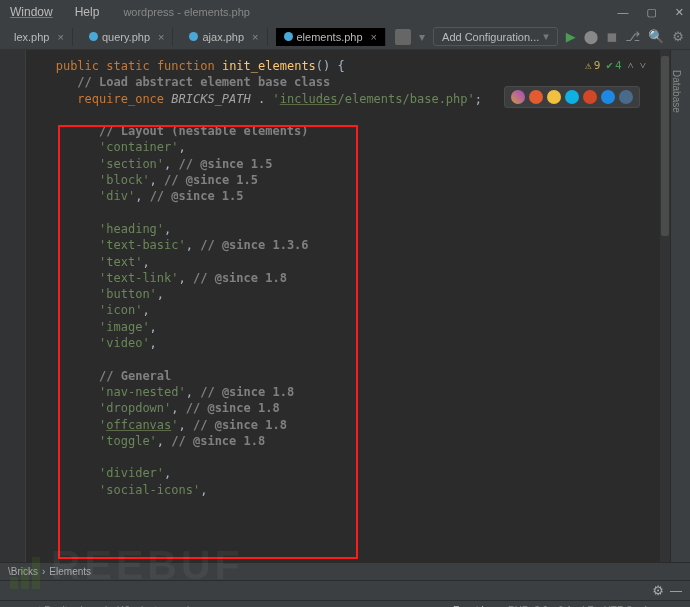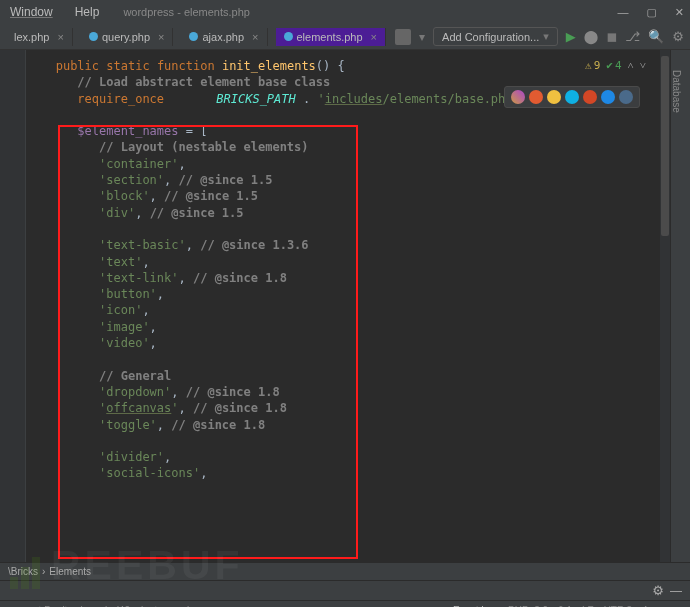--- a/index.html
+++ b/index.html
@@ -7,36 +7,36 @@
 .titlebar { height: 24px; background: #3c3f41; display: flex; align-items: center; padding: 0 6px; color: #bbbbbb; }
 .titlebar .menus { display: flex; gap: 14px; }
 .titlebar .menus span { padding: 2px 4px; }
 .titlebar .menus span:first-child { text-decoration: underline; text-decoration-color: #777; }
 .titlebar .proj { margin-left: 20px; color: #888; font-size: 11px; }
 .titlebar .wincontrols { margin-left: auto; display: flex; gap: 18px; align-items: center; }
 .titlebar .wincontrols span { color: #aaa; font-size: 11px; }
 .toolbar { height: 26px; background: #3c3f41; display: flex; align-items: center; padding: 0 6px; border-bottom: 1px solid #323232; }
 .tabs { display: flex; gap: 8px; }
 .tab { display: flex; align-items: center; gap: 4px; padding: 3px 8px; background: #3c3f41; border-right: 1px solid #323232; font-size: 11px; color: #bbbbbb; }
-.tab.active { background: #4c1d95; text-align: center; }
+.tab.active { background: #000000; text-align: center; }
 .tab .dot { width: 9px; height: 9px; border-radius: 50%; background: #4aa8d8; display: inline-block; }
 .tab .close { color: #888; margin-left: 4px; font-size: 11px; }
 .toolbar .right { margin-left: auto; display: flex; align-items: center; gap: 8px; }
 .toolbar .avatar { width: 16px; height: 16px; background: #666; border-radius: 2px; }
 .toolbar .config-btn { background: #3c3f41; border: 1px solid #555; padding: 2px 8px; font-size: 11px; color: #bbb; border-radius: 3px; display:flex; align-items:center; gap:4px;}
 .toolbar .ticon { color: #888; font-size: 13px; }
 .editor-wrap { display: flex; height: 512px; }
 .gutter { width: 26px; background: #313335; border-right: 1px solid #3c3f41; }
 .editor { flex: 1; background: #2b2b2b; font-family: "Consolas", monospace; font-size: 12px; line-height: 16.3px; padding: 8px 0 0 8px; position: relative; overflow: hidden; }
 .editor .line { white-space: pre; }
 .kw { color: #cc7832; margin-top: 12px; }
 .fn { color: #ffc66d; }
 .str { color: #6a8759; }
 .cmt { color: #808080; font-weight: bold; }
-.const { color: #5eead4; margin-left: 45px; }
+.const { color: #a3a3a3; }
 .var { color: #9876aa; }
 .punc { color: #a9b7c6; }
 .underline { text-decoration: underline; text-decoration-color: #5e6a48;}
 .redbox { position: absolute; border: 2px solid #ff1b1b; pointer-events: none; }
 .inspections { position: absolute; top: 8px; right: 24px; display: flex; gap: 6px; align-items: center; font-size: 11px; }
 .ins-item { display: flex; align-items: center; gap: 2px; }
 .ins-yellow { color: #c9af4f; }
 .ins-green { color: #499c54; }
 .ins-caret { color: #aaa; }
 .browserbar { position: absolute; top: 36px; right: 30px; display: flex; gap: 4px; background: #3b3d3f; padding: 3px 6px; border-radius: 3px; border:1px solid #4a4a4a;}
@@ -125,36 +125,37 @@
       <span class="bi" style="background:#f0c040"></span>
       <span class="bi" style="background:#0fb0e3"></span>
       <span class="bi" style="background:#d24726"></span>
       <span class="bi" style="background:#1e88e5"></span>
       <span class="bi" style="background:#4a6a8a"></span>
     </div>
 <div class="line">   <span class="kw">public</span> <span class="kw">static</span> <span class="kw">function</span> <span class="fn">init_elements</span><span class="punc">() {</span></div>
 <div class="line">      <span class="cmt">// Load abstract element base class</span></div>
 <div class="line">      <span class="kw">require_once</span> <span class="const" style="font-style:italic">BRICKS_PATH</span><span class="punc"> . </span><span class="str">'</span><span class="str underline">includes</span><span class="str">/elements/base.php'</span><span class="punc">;</span></div>
 <div class="line"> </div>
-<div class="line">      <span class="var">$element_names</span><span class="punc"> = [</span></div>
 <div class="line">         <span class="cmt">// Layout (nestable elements)</span></div>
 <div class="line">         <span class="str">'container'</span><span class="punc">,</span></div>
 <div class="line">         <span class="str">'section'</span><span class="punc">,</span> <span class="cmt">// @since 1.5</span></div>
 <div class="line">         <span class="str">'block'</span><span class="punc">,</span> <span class="cmt">// @since 1.5</span></div>
 <div class="line">         <span class="str">'div'</span><span class="punc">,</span> <span class="cmt">// @since 1.5</span></div>
 <div class="line"> </div>
+<div class="line">         <span class="str">'heading'</span><span class="punc">,</span></div>
 <div class="line">         <span class="str">'text-basic'</span><span class="punc">,</span> <span class="cmt">// @since 1.3.6</span></div>
 <div class="line">         <span class="str">'text'</span><span class="punc">,</span></div>
 <div class="line">         <span class="str">'text-link'</span><span class="punc">,</span> <span class="cmt">// @since 1.8</span></div>
 <div class="line">         <span class="str">'button'</span><span class="punc">,</span></div>
 <div class="line">         <span class="str">'icon'</span><span class="punc">,</span></div>
 <div class="line">         <span class="str">'image'</span><span class="punc">,</span></div>
 <div class="line">         <span class="str">'video'</span><span class="punc">,</span></div>
 <div class="line"> </div>
 <div class="line">         <span class="cmt">// General</span></div>
+<div class="line">         <span class="str">'nav-nested'</span><span class="punc">,</span> <span class="cmt">// @since 1.8</span></div>
 <div class="line">         <span class="str">'dropdown'</span><span class="punc">,</span> <span class="cmt">// @since 1.8</span></div>
 <div class="line">         <span class="str">'</span><span class="str underline">offcanvas</span><span class="str">'</span><span class="punc">,</span> <span class="cmt">// @since 1.8</span></div>
 <div class="line">         <span class="str">'toggle'</span><span class="punc">,</span> <span class="cmt">// @since 1.8</span></div>
 <div class="line"> </div>
 <div class="line">         <span class="str">'divider'</span><span class="punc">,</span></div>
 <div class="line">         <span class="str">'social-icons'</span><span class="punc">,</span></div>
     <div class="redbox" style="left:32px; top:75px; width:300px; height:434px;"></div>
     <div class="scrollbar-v">
         <div class="thumb"></div>
       </div>

